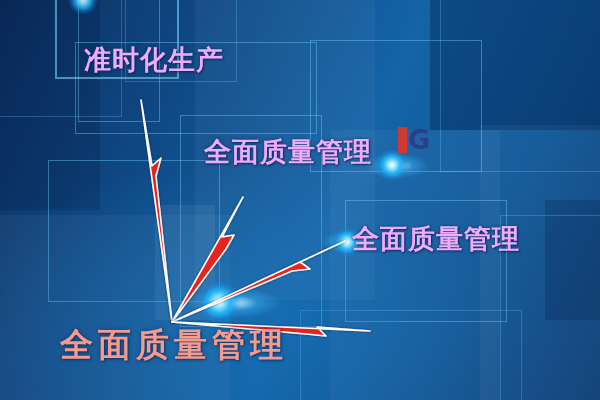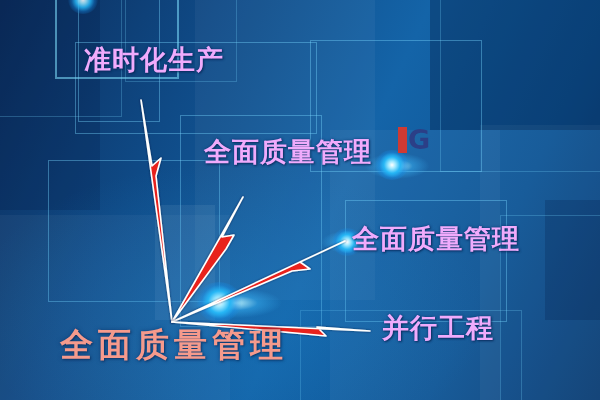--- a/index.html
+++ b/index.html
@@ -181,21 +181,20 @@
       <polygon points="172,322 370,331 317,327 326,336 306,334" fill="#e8201a" stroke="#ffffff" stroke-width="1.6" stroke-linejoin="round"></polygon>
     </g>
   </svg>
 
   <div class="label label-white" style="left:84px; top:47px;">准时化生产</div>
 
   <div class="label label-white" style="left:204px; top:139px;">全面质量管理</div>
 
   <div class="label label-white" style="left:352px; top:226px;">全面质量管理</div>
 
-  <div class="label label-white" style="left:382px; top:315px;">并行工程</div>
 
   <div class="label label-title" style="left:60px; top:328px;">全面质量管理</div>
 
   <div id="watermark" style="left:398px; top:127px;">
     <span class="wm-mark">
       <span class="wm-bar"></span>
       <span class="wm-g">G</span>
     </span>
   </div>
 

